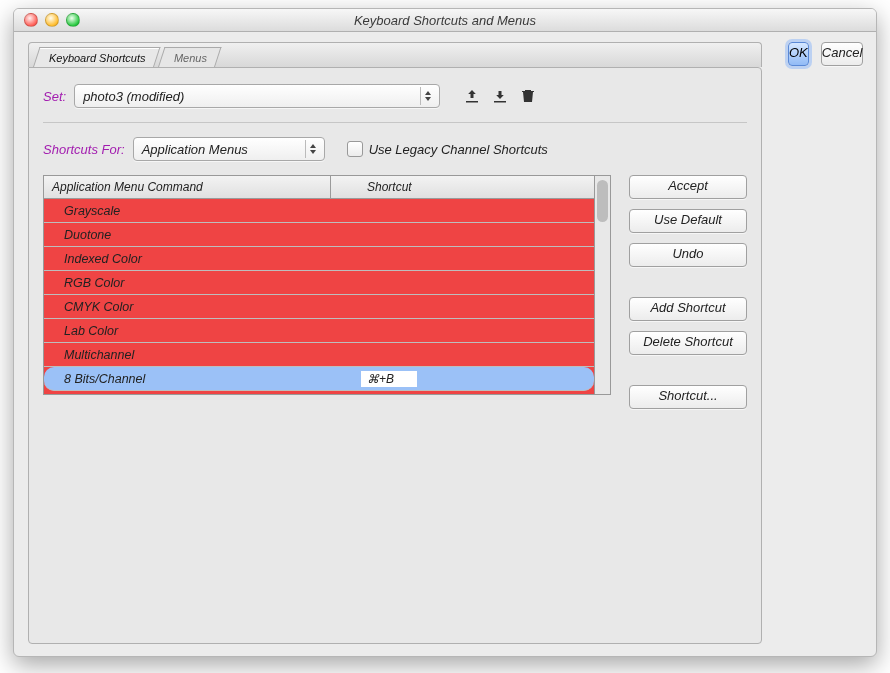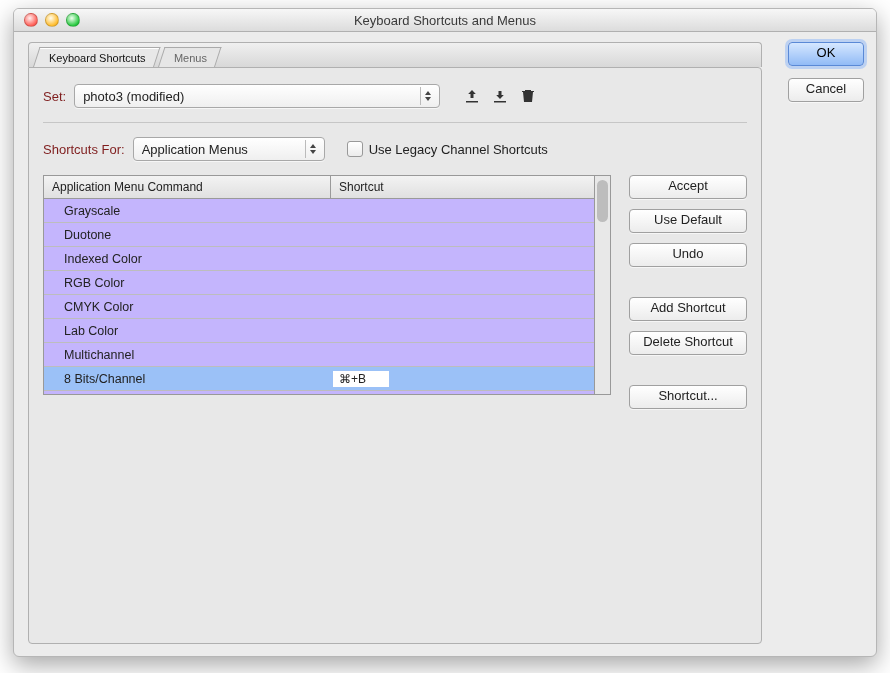--- a/index.html
+++ b/index.html
@@ -13,20 +13,21 @@
   .window {
     position: relative;
     width: 862px;
     height: 647px;
     margin: 8px auto;
     background: #ececec;
     border: 1px solid #b6b6b6;
     border-radius: 6px;
     box-shadow: 0 8px 24px rgba(0,0,0,0.35);
     overflow: hidden;
+    font-style: italic;
   }
   .titlebar {
     height: 22px;
     background: linear-gradient(#f7f7f7, #dcdcdc);
     border-bottom: 1px solid #b0b0b0;
     display: flex;
     align-items: center;
     position: relative;
   }
   .traffic {
@@ -52,21 +53,20 @@
   .main-col {
     flex: 1;
     padding: 10px 14px 14px 14px;
     box-sizing: border-box;
   }
   .right-col {
     width: 100px;
     padding: 10px 12px;
     box-sizing: border-box;
     display: flex;
-    flex-direction: column;
     gap: 12px;
   }
 
   
   .tabstrip {
     height: 24px;
     background: linear-gradient(#f0f0f0,#d8d8d8);
     border: 1px solid #b0b0b0;
     border-bottom: none;
     border-radius: 4px 4px 0 0;
@@ -96,21 +96,21 @@
   .panel {
     border: 1px solid #b0b0b0;
     border-radius: 0 4px 4px 4px;
     background: #e8e8e8;
     height: calc(100% - 24px);
     box-sizing: border-box;
     padding: 16px 14px 14px 14px;
   }
 
   .row { display: flex; align-items: center; gap: 8px; }
-  .label { color: #7f1d1d; }
+  .label { color: #a21caf; }
 
   .combo {
     display: inline-flex;
     align-items: center;
     justify-content: space-between;
     height: 22px;
     padding: 0 4px 0 8px;
     background: linear-gradient(#ffffff,#efefef);
     border: 1px solid #a8a8a8;
     border-radius: 4px;
@@ -154,47 +154,48 @@
 
   
   .table-wrap {
     margin-top: 14px;
     display: flex;
     height: 220px;
   }
   .table {
     flex: 1;
     border: 1px solid #999;
-    background: #c4b5fd;
+    background: #ef4444;
     display: flex; flex-direction: column;
     overflow: hidden;
   }
   .thead {
     display: flex;
     background: linear-gradient(#f3f3f3,#e0e0e0);
     border-bottom: 1px solid #9a9a9a;
     font-size: 12px;
   }
   .th, .td {
     padding: 4px 8px;
     box-sizing: border-box;
   }
   .col-cmd { width: 287px; border-right: 1px solid #9a9a9a; }
-  .col-sc  { flex:1; }
+  .col-sc  { flex:1;margin-left:28px; }
   .tbody { flex:1; overflow: hidden; position: relative; }
   .tr {
     display:flex;
     height: 23px;
     align-items:center;
     border-bottom: 1px solid #bdbdbd;
     font-size: 12.5px;
   }
   .tr .td.col-cmd { padding-left: 20px; border-right:none;}
   .tr.sel {
     background: #9bc1f7;
+    border-radius: 10px;
   }
   .sc-input {
     background: #fff;
     padding: 1px 6px;
     font-family: inherit;
     font-size: 12px;
     display: inline-block;
     min-width: 44px;
   }
 

